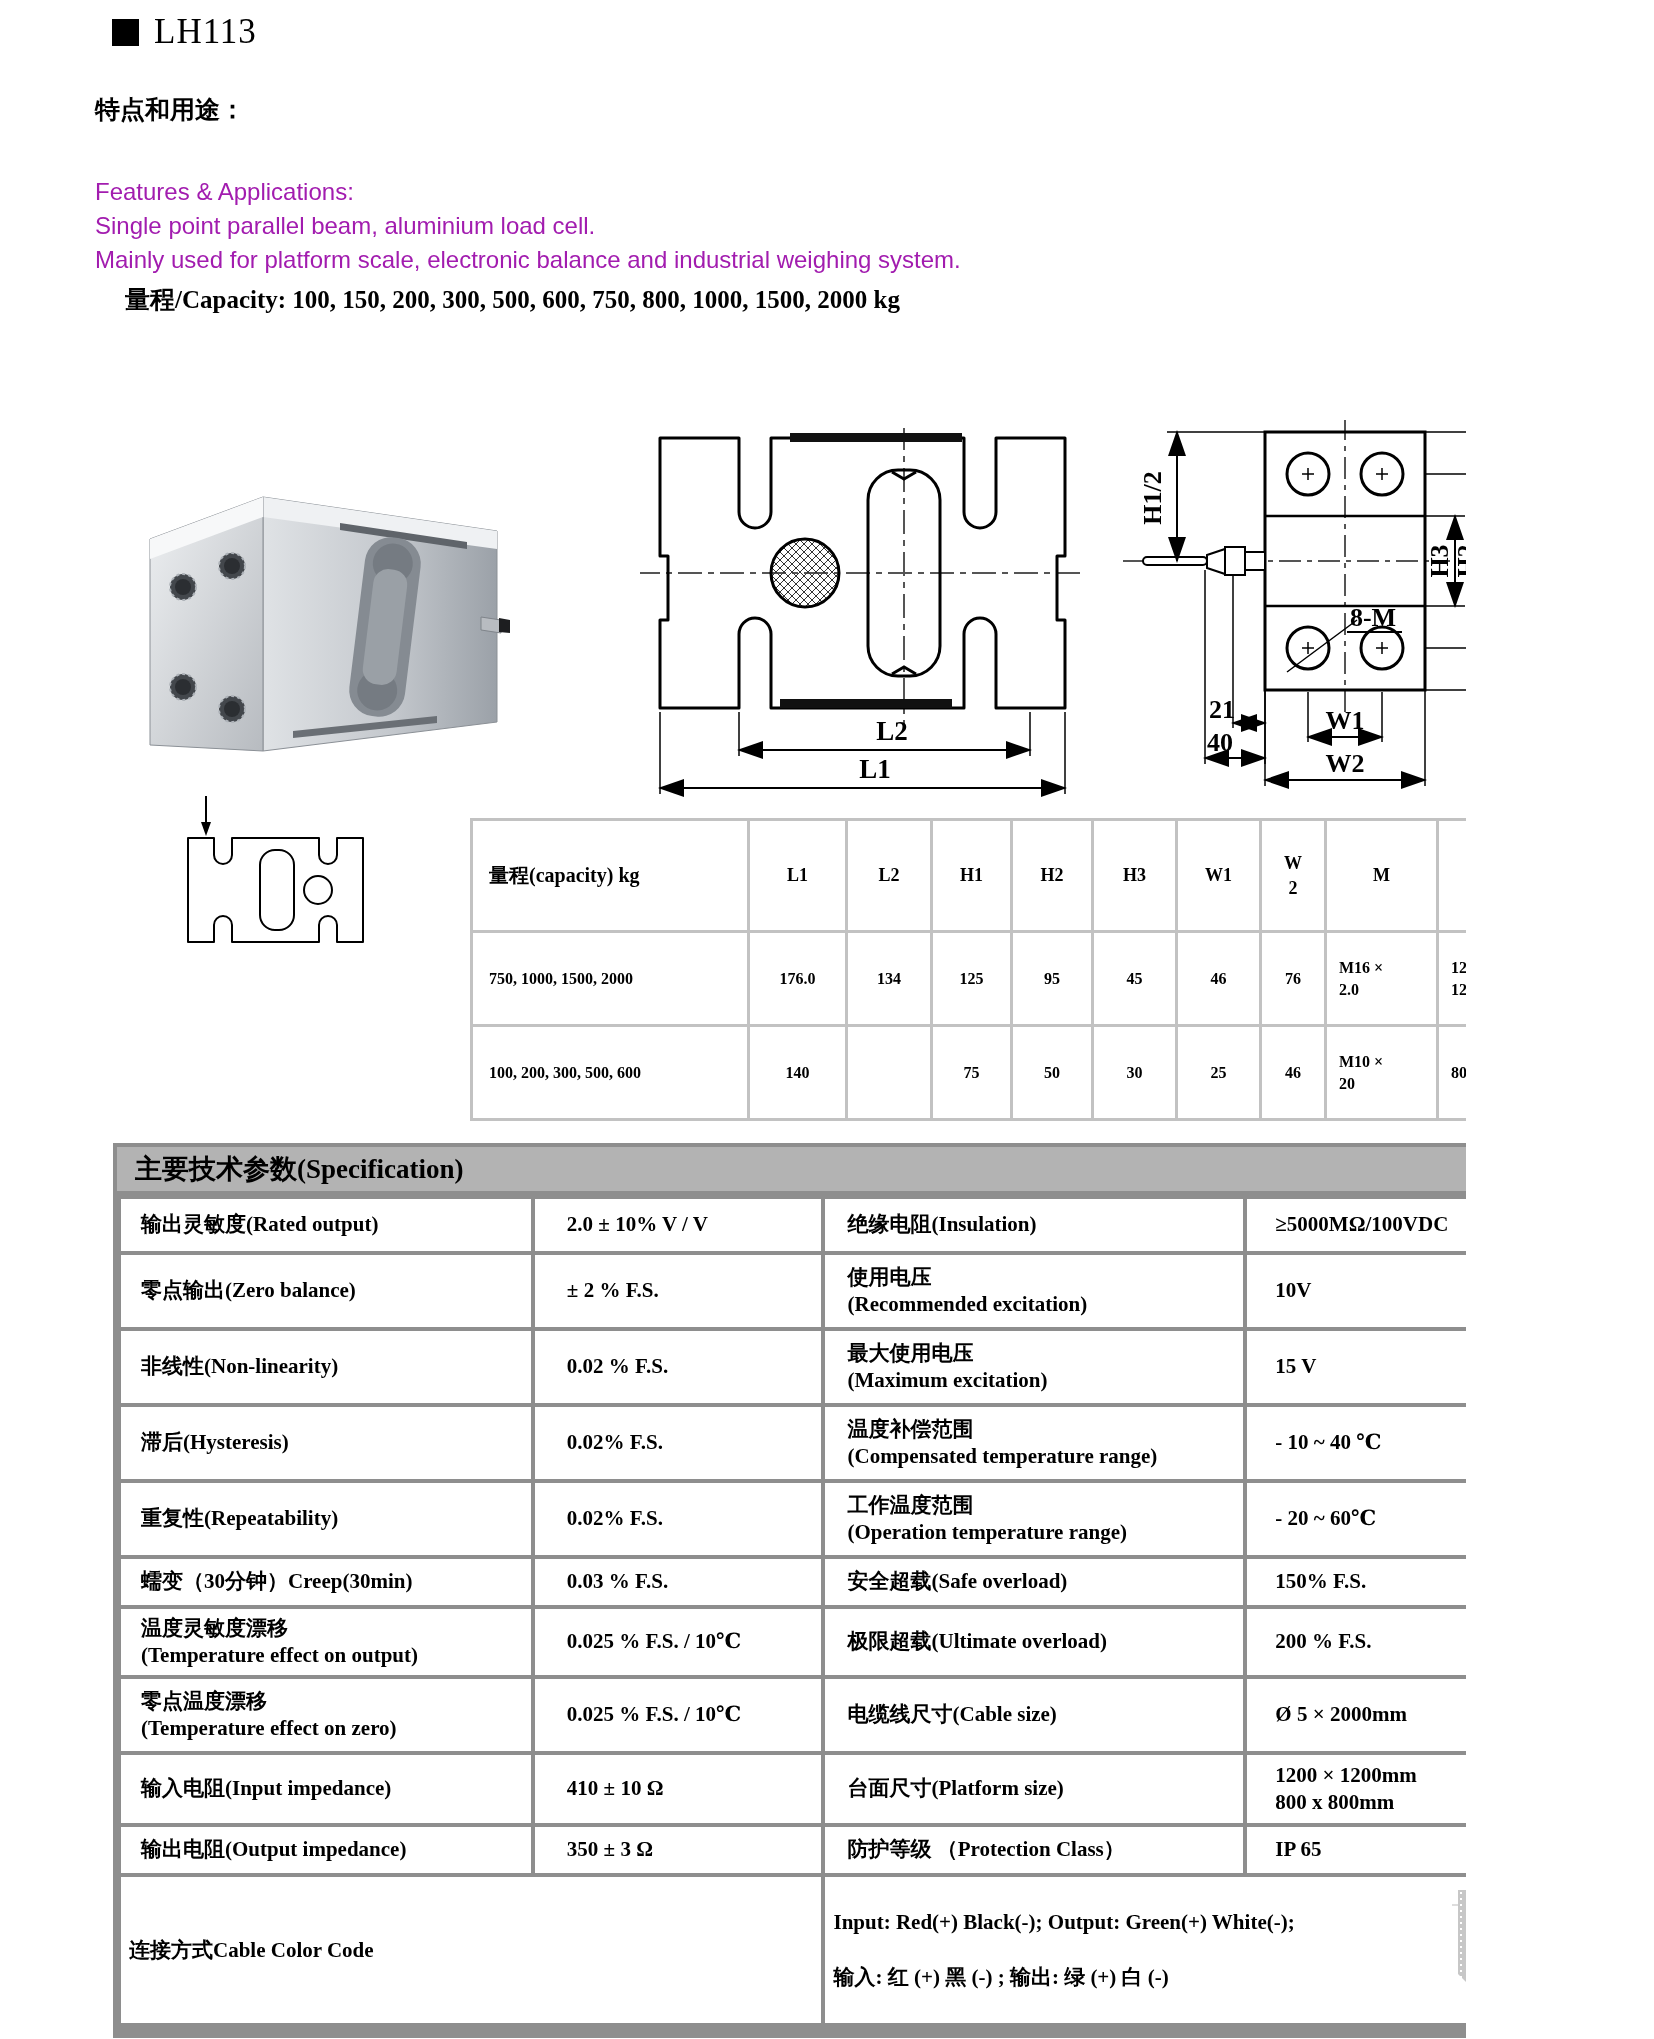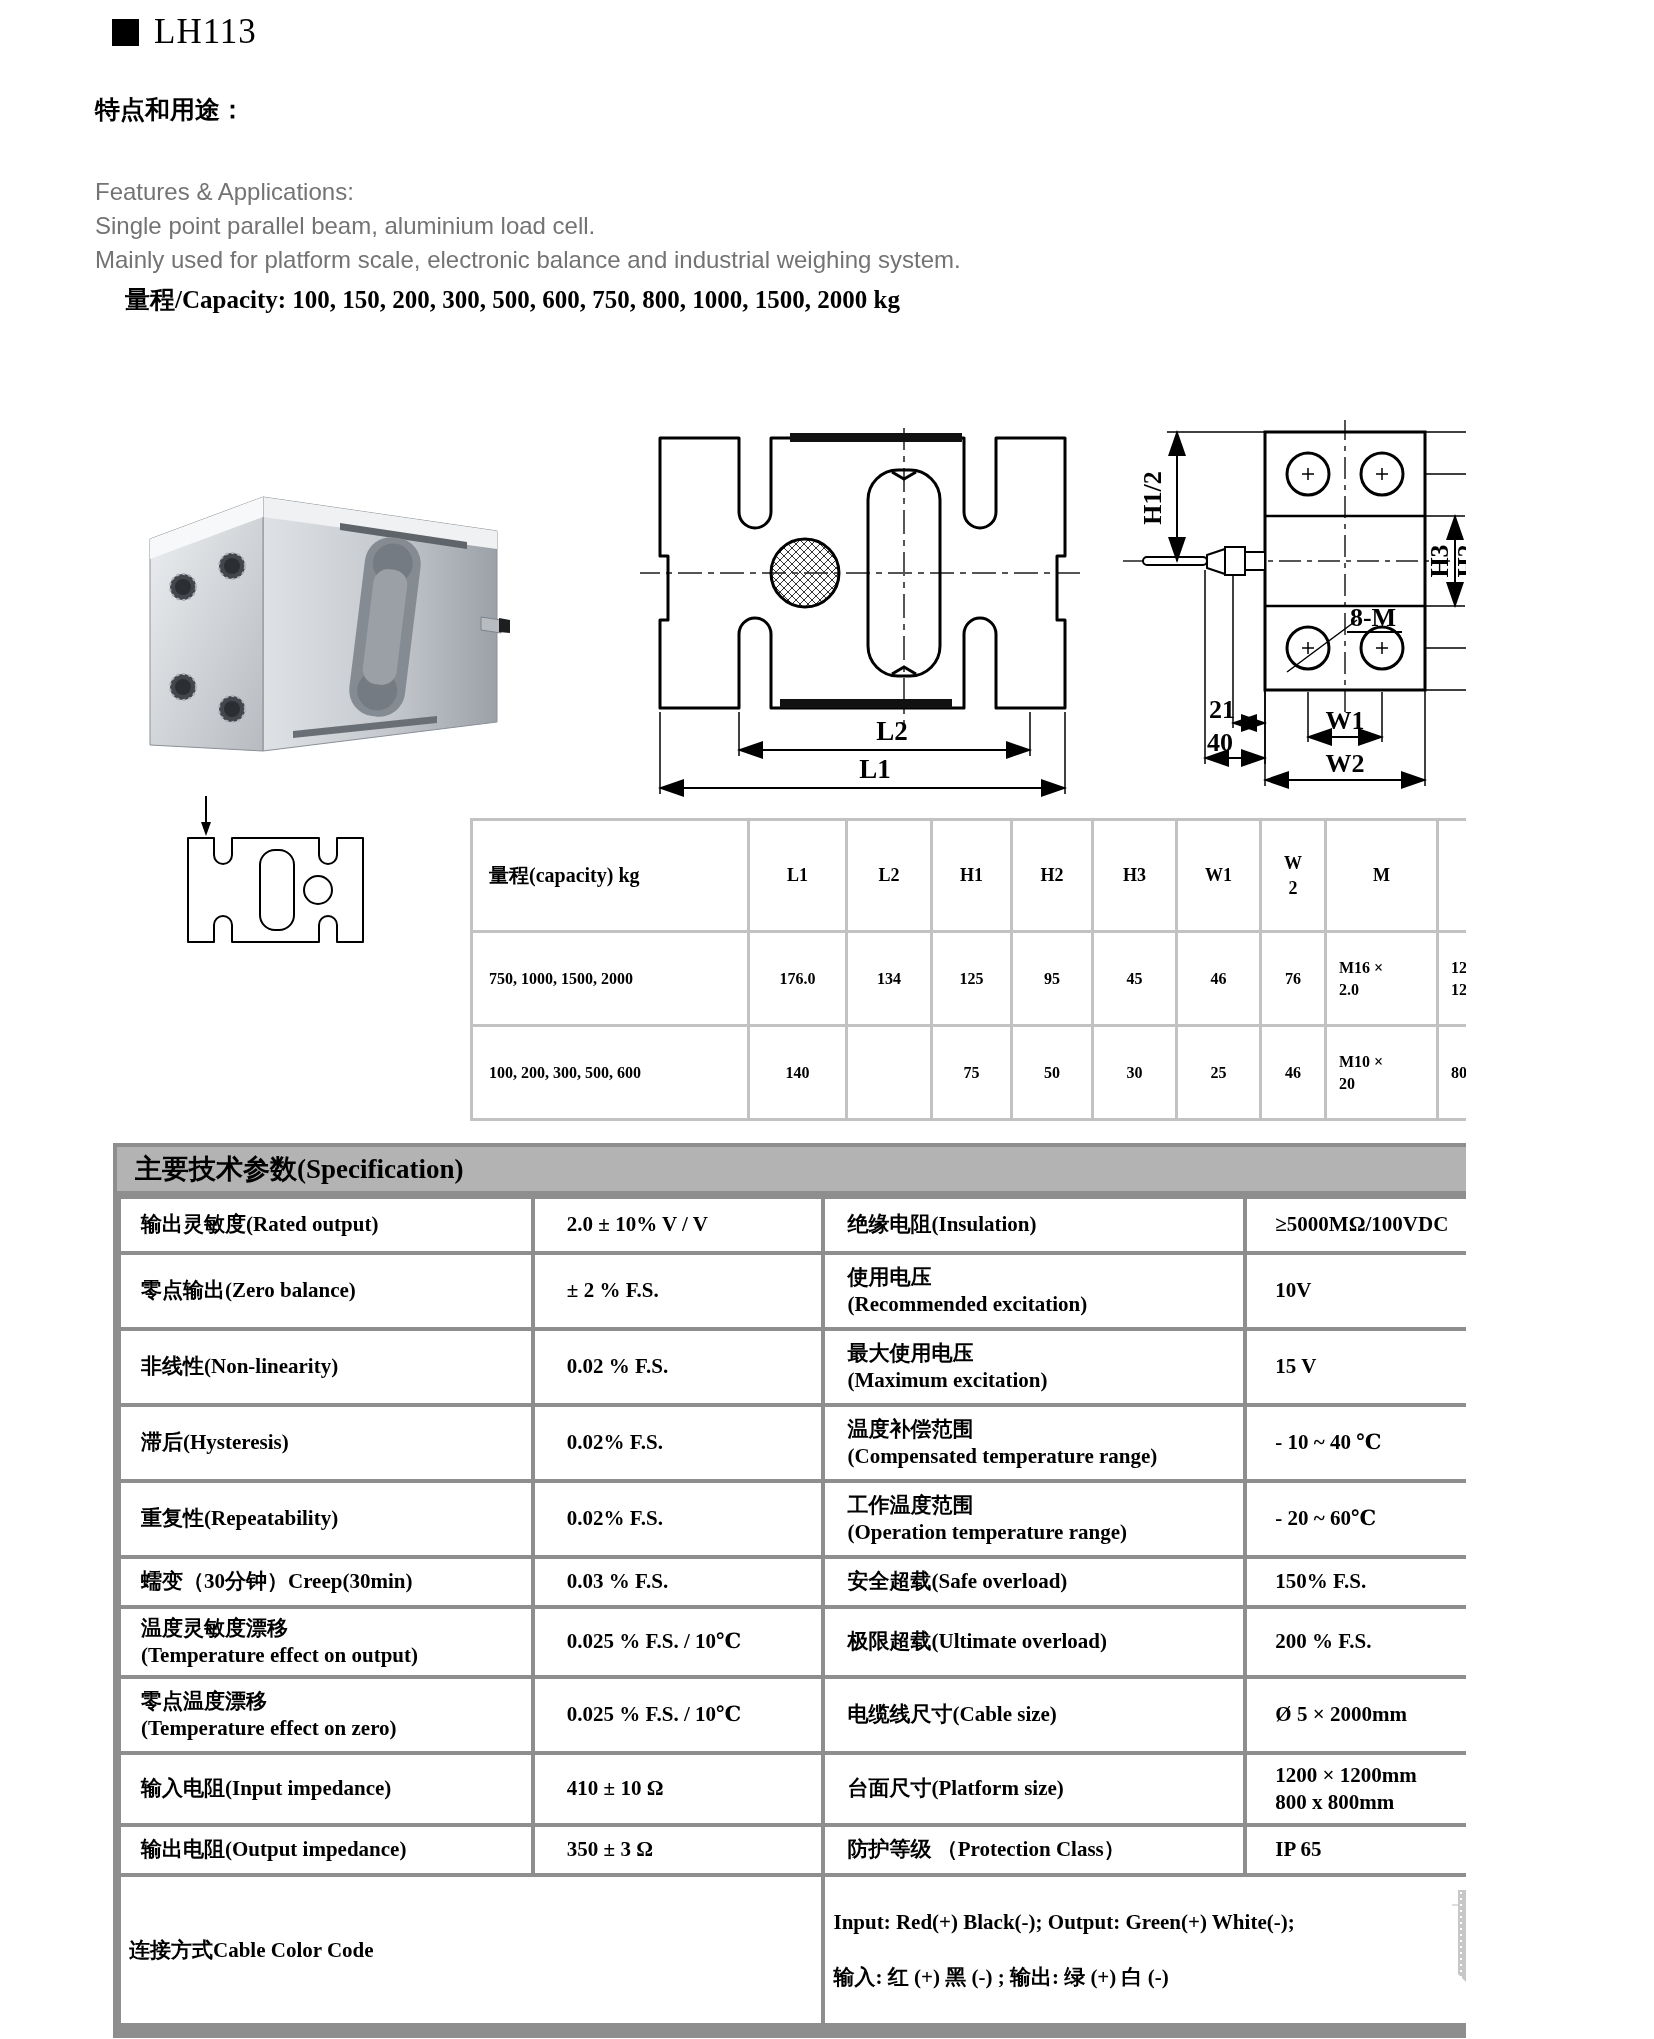--- a/index.html
+++ b/index.html
@@ -9,21 +9,21 @@
   .abs{position:absolute;}
 
   
   .brand{left:112px;top:12px;display:flex;align-items:center;gap:15px;font-size:35px;letter-spacing:1px;}
   .brand-square{width:27px;height:27px;background:#000;display:inline-block;}
 
   
   .cn-title{left:95px;top:93px;font-size:25px;font-weight:bold;font-family:"Liberation Sans","DejaVu Sans",sans-serif;}
   .cn-body{left:142px;top:131px;font-size:25px;font-weight:bold;font-family:"Liberation Sans","DejaVu Sans",sans-serif;}
   .en-block{left:95px;top:175px;font-family:"Liberation Sans","DejaVu Sans",sans-serif;
-            font-size:24px;line-height:34px;color:#737373;}
+            font-size:24px;line-height:34px;color:#a21caf;}
   .capacity{left:125px;top:283px;font-size:25px;font-weight:bold;}
 
   
   .dim-table{left:470px;top:818px;}
   .dim-table table{border-collapse:collapse;table-layout:fixed;width:1078px;}
   .dim-table td,.dim-table th{border:3px solid #c2c2c2;font-weight:bold;vertical-align:middle;
       padding:4px 8px;white-space:pre-line;font-size:16px;line-height:1.35;text-align:center;}
   .dim-table tr.dh{height:112px;}
   .dim-table tr.dr{height:94px;}
   .dim-table .cap{text-align:left;padding-left:16px;}

